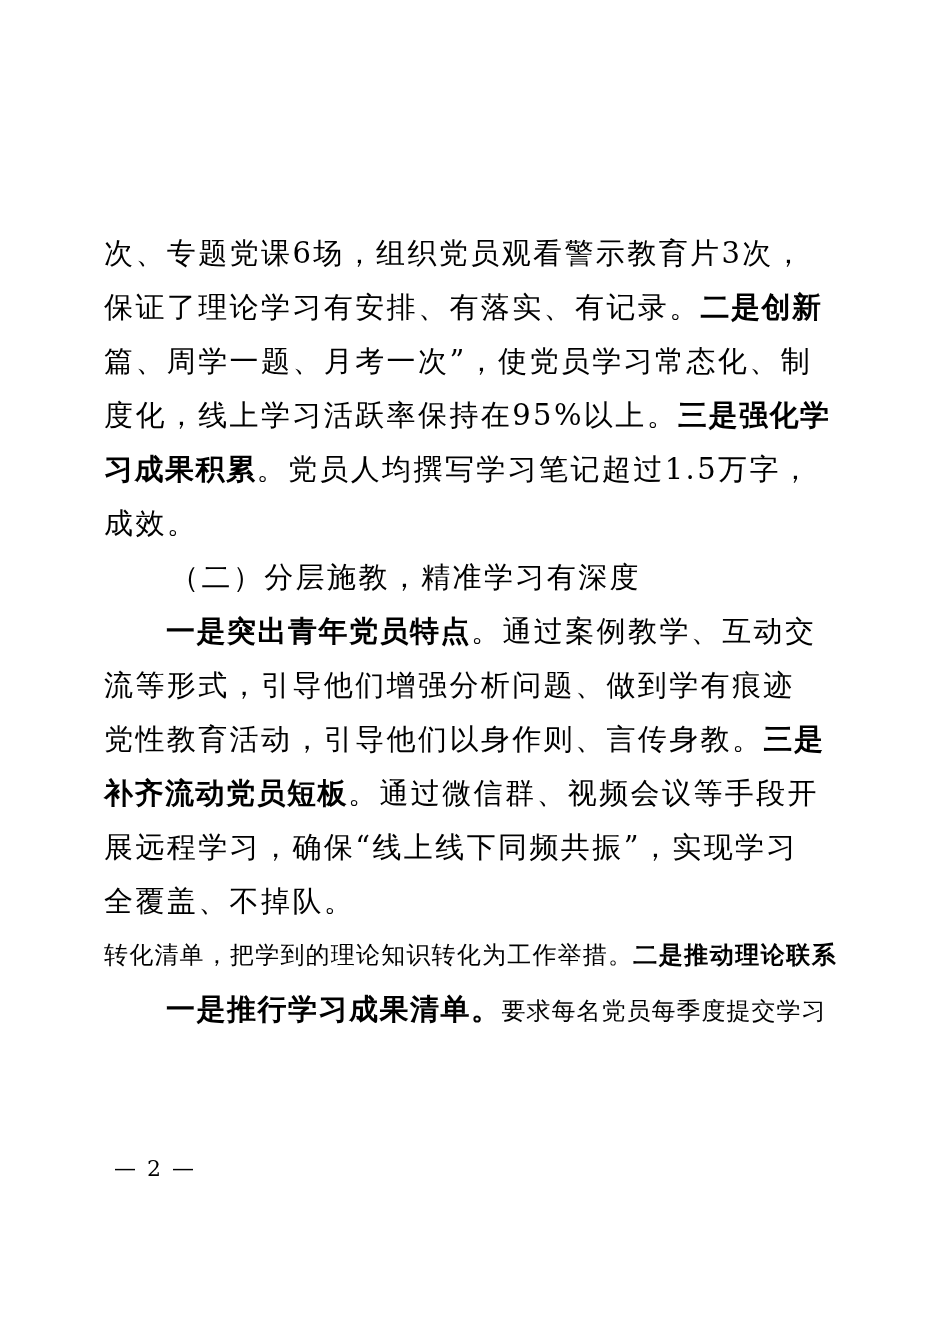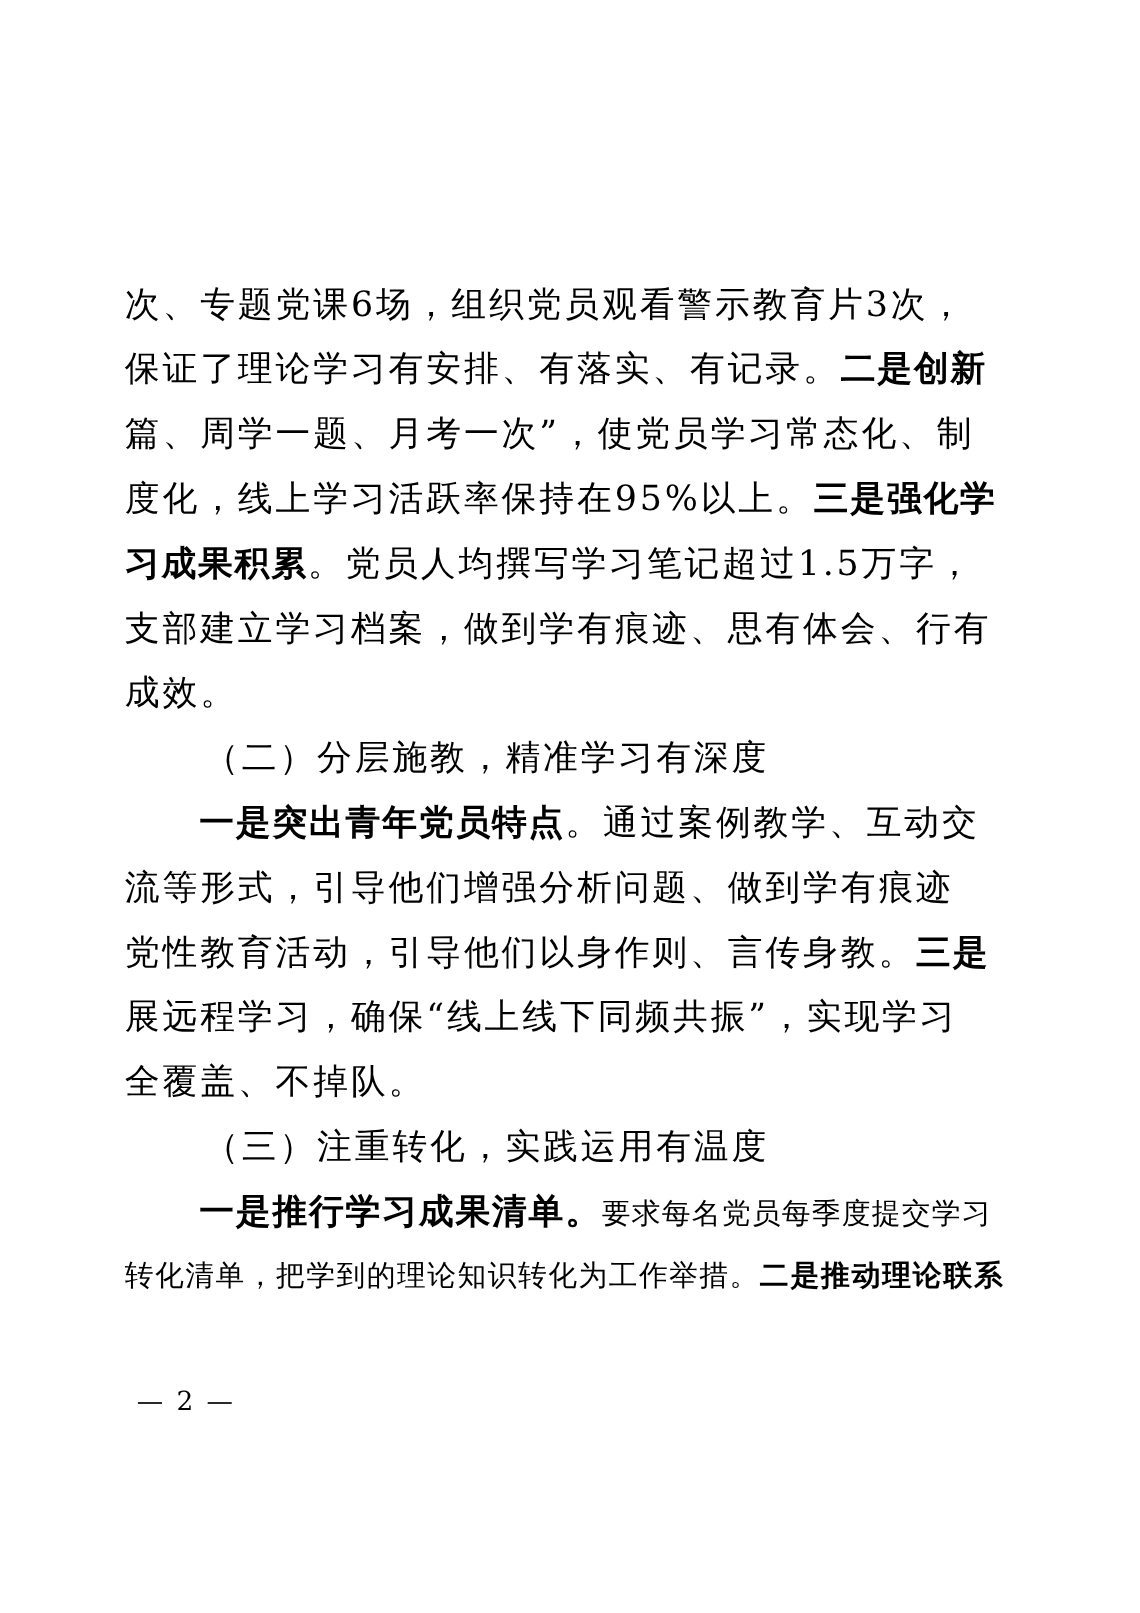--- a/index.html
+++ b/index.html
@@ -28,45 +28,44 @@
   <div class="line">
     <span>篇、周学一题、月考一次”，使党员学习常态化、制</span>
   </div>
   <div class="line">
     <span>度化，线上学习活跃率保持在95%以上。</span><b>三是强化学</b>
   </div>
   <div class="line">
     <b>习成果积累</b><span>。党员人均撰写学习笔记超过1.5万字，</span>
   </div>
   <div class="line">
-    <span>支部建立学习档案，做到学有痕迹、思有体会、行有</span>
-  </div>
-  <div class="line">
     <span>成效。</span>
   </div>
 
   <div class="line heading-indent">（二）分层施教，精准学习有深度</div>
   <div class="line indent">
     <b>一是突出青年党员特点</b><span>。通过案例教学、互动交</span>
   </div>
   <div class="line">
     <span>流等形式，引导他们增强分析问题、做到学有痕迹</span>
   </div>
   <div class="line">
     <span>党性教育活动，引导他们以身作则、言传身教。</span><b>三是</b>
   </div>
   <div class="line">
+    <b>补齐流动党员短板</b><span>。通过微信群、视频会议等手段开</span>
+  </div>
+  <div class="line">
     <span>展远程学习，确保“线上线下同频共振”，实现学习</span>
   </div>
   <div class="line">
     <span>全覆盖、不掉队。</span>
   </div>
 
-  <div class="line heading-indent">（三）注重转化，实践运用有温度</div>
+  <div class="line small">
+    <span>转化清单，把学到的理论知识转化为工作举措。</span><b>二是推动理论联系</b>
+  </div>
   <div class="line indent">
     <b>一是推行学习成果清单。</b><span class="smalltxt" style="font-size:24px;letter-spacing:1px">要求每名党员每季度提交学习</span>
-  </div>
-  <div class="line small">
-    <span>转化清单，把学到的理论知识转化为工作举措。</span><b>二是推动理论联系</b>
   </div>
 </div>
 
 <div class="footer">— 2 —</div>
 
 </body></html>

